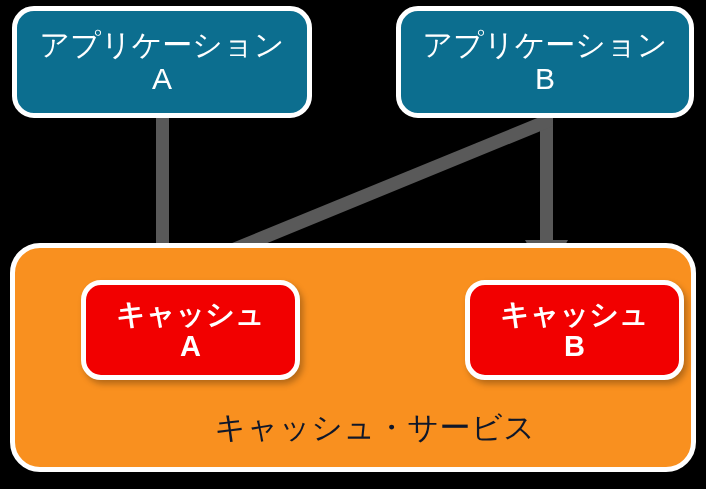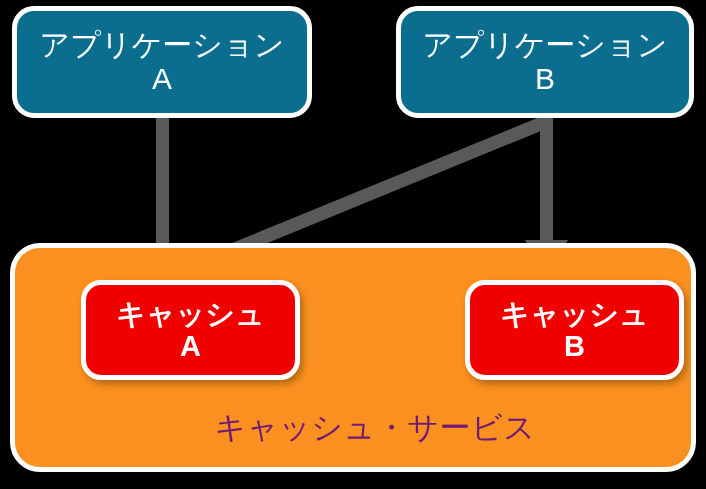--- a/index.html
+++ b/index.html
@@ -82,21 +82,21 @@
     border-radius: 30px;
     z-index: 2;
   }
 
   #cache-service-label {
     position: absolute;
     left: 0;
     right: 0;
     bottom: 18px;
     text-align: center;
-    color: #701a75;
+    color: #0f172a;
     font-size: 31px;
     font-weight: 400;
     letter-spacing: 0.5px;
     padding-left: 44px;
   }
 
   
   .cache-node {
     background: #F20000;
     border-radius: 20px;

